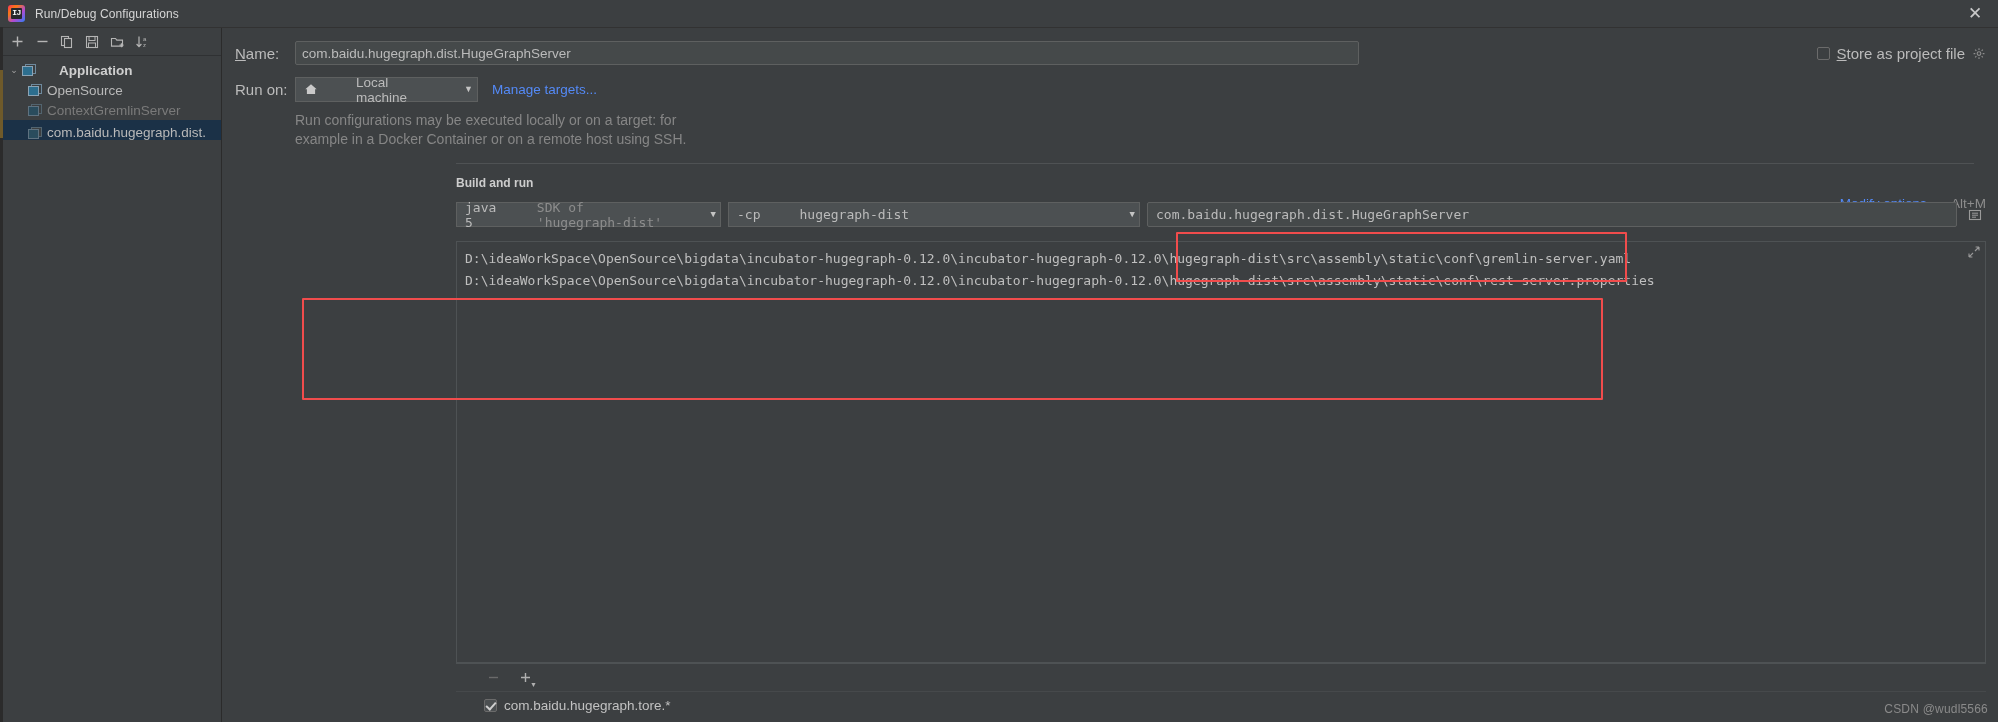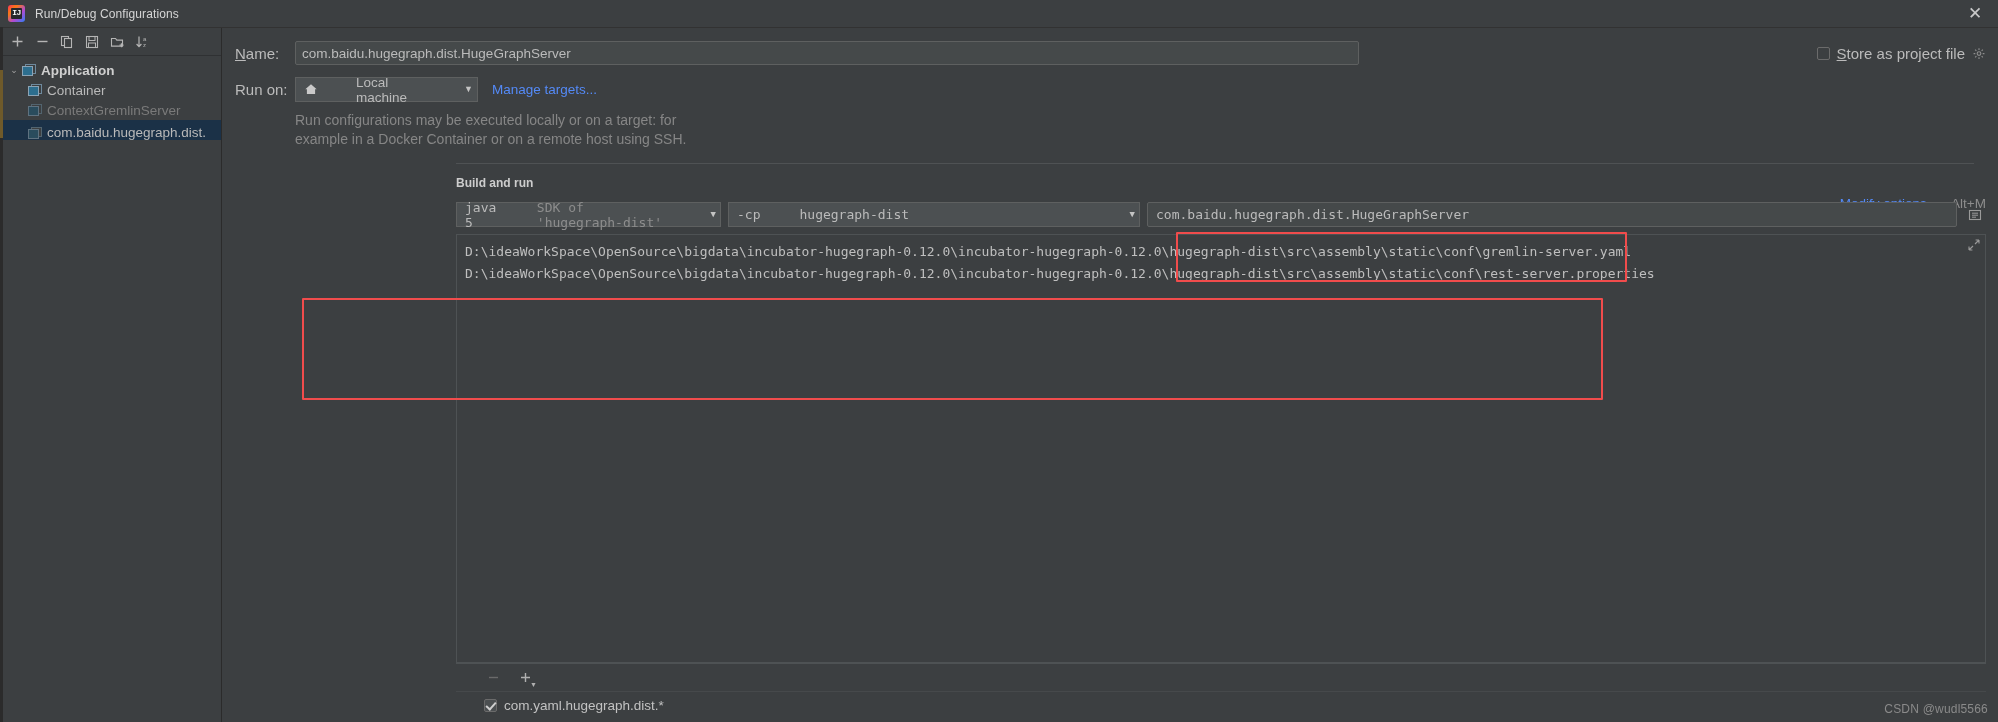--- a/index.html
+++ b/index.html
@@ -141,21 +141,21 @@
   .node-icon .bk {
     position:absolute; left:3px; top:0; width:11px; height:10px;
     border:1px solid #6e8a9e; background:#3c3f41; box-sizing:border-box;
   }
   .node-icon .fr {
     position:absolute; left:0px; top:2px; width:11px; height:10px;
     border:1px solid #8ca3b4; background:#2d6e8e; box-sizing:border-box;
   }
   .node-icon.dim .fr { border-color:#5f7280; background:#2a4c5d; }
   .node-icon.dim .bk { border-color:#52646f; }
-  .tree-label.bold { font-weight: bold; color: #cfcfcf; }
+  .tree-label.bold { font-weight: bold; color: #cfcfcf; margin-left: 18px; }
   .tree-label.dim  { color: #7a7a7a; }
   .tree-label.sel  { color: #b9b9b9; }
 
   
   .right-pane {
     flex: 1 1 auto;
     position: relative;
     display: flex;
     flex-direction: column;
     min-width: 0;
@@ -332,21 +332,21 @@
     border: 2px solid #f14c4c;
     pointer-events: none;
     box-sizing: border-box;
     border-radius: 1px;
   }
   #annot-mainclass { left: 1176px; top: 232px; width: 451px; height: 50px; }
   #annot-args      { left: 302px;  top: 298px; width: 1301px; height: 102px; }
 
   
   .args-area {
-    margin: 7px 12px 0 234px;
+    margin: 14px 12px 0 234px;
     background: #3c3f41;
     border: 1px solid #4e5254;
     flex: 1 1 auto;
     position: relative;
     min-height: 0;
     overflow: hidden;
   }
   .args-text {
     padding: 6px 8px 0 8px;
     font-family: "DejaVu Sans Mono", "Liberation Mono", monospace;
@@ -481,21 +481,21 @@
             </span>
           <span class="tree-label bold">Application</span>
         </div>
 
         <div class="tree-row">
           <span class="indent"></span>
           <span class="node-icon">
               <i class="bk"></i>
               <i class="fr"></i>
             </span>
-          <span class="tree-label sel">Container</span>
+          <span class="tree-label sel">OpenSource</span>
         </div>
 
         <div class="tree-row">
           <span class="indent"></span>
           <span class="node-icon dim">
               <i class="bk"></i>
               <i class="fr"></i>
             </span>
           <span class="tree-label dim">ContextGremlinServer</span>
         </div>
@@ -606,21 +606,21 @@
           </div>
           <div class="bt-btn">
             <svg width="13" height="13" viewBox="0 0 13 13">
                 <path d="M6.5 2v9M2 6.5h9" stroke="#b0b0b0" stroke-width="1.4" fill="none"></path>
               </svg>
             <span class="mini-chev">▼</span>
           </div>
         </div>
         <div class="bottom-item">
           <span class="checkbox checked"></span>
-          <span>com.yaml.hugegraph.dist.*</span>
+          <span>com.baidu.hugegraph.tore.*</span>
         </div>
       </div>
 
     </div>
   </div>
 
   <div class="annot" id="annot-mainclass"></div>
   <div class="annot" id="annot-args"></div>
 
   <div class="watermark">CSDN @wudl5566</div>

